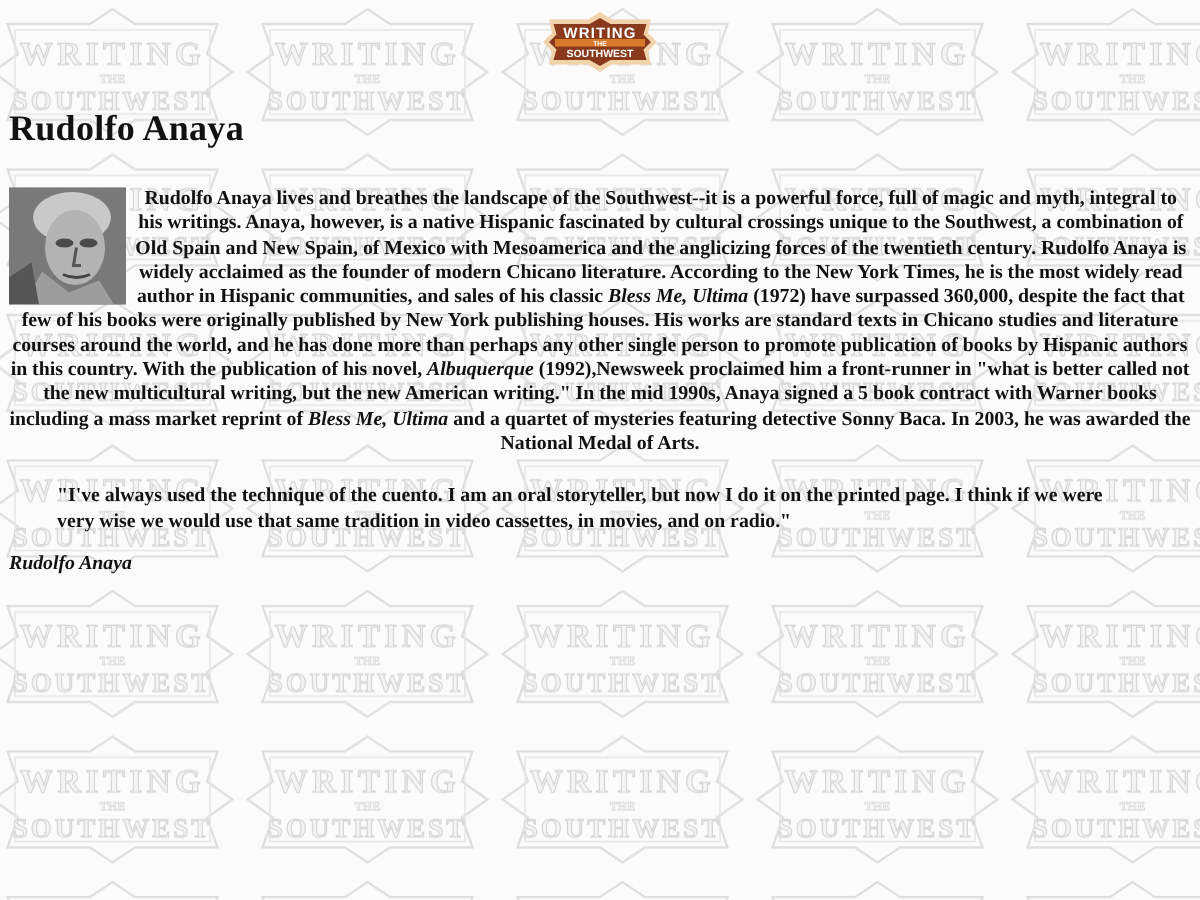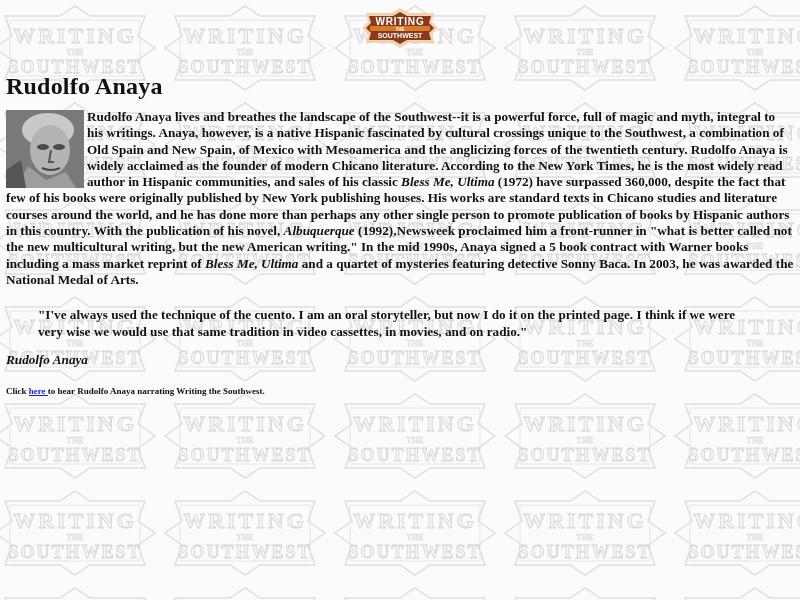--- a/index.html
+++ b/index.html
@@ -17,22 +17,22 @@
   .page { position:relative; z-index:1; padding:0 6px; }
   .logo-wrap { text-align:center; padding-top:8px; height:42px; }
   .logo {
     display:inline-block; width:76px; height:40px; position:relative;
   }
   h1 {
     font-size:24px; font-weight:bold; margin:22px 0 0 0; line-height:28px;
     letter-spacing:0.2px;
   }
   .bio {
-    margin-top:9px;
-    font-size:13.2px; font-weight:bold; line-height:16.3px;
+    margin-top:24px;
+    font-size:13.2px; font-weight:bold; line-height:16.3px;text-align:center;
   }
   .portrait {
     float:left; width:78px; height:78px; margin:1px 3px 0 0;
     background:#777; position:relative; overflow:hidden;
   }
   .quote {
     margin:19px 40px 0 32px;
     font-size:13.2px; font-weight:bold; line-height:16.3px;
   }
   .sig {
@@ -95,17 +95,14 @@
         <path d="M0 60 L15 50 L20 78 L0 78 Z" fill="#555"></path>
       </svg>
     </div>
     <span>Rudolfo Anaya lives and breathes the landscape of the Southwest--it is a powerful force, full of magic and myth, integral to his writings. Anaya, however, is a native Hispanic fascinated by cultural crossings unique to the Southwest, a combination of Old Spain and New Spain, of Mexico with Mesoamerica and the anglicizing forces of the twentieth century. Rudolfo Anaya is widely acclaimed as the founder of modern Chicano literature. According to the New York Times, he is the most widely read author in Hispanic communities, and sales of his classic </span><i>Bless Me, Ultima</i><span> (1972) have surpassed 360,000, despite the fact that few of his books were originally published by New York publishing houses. His works are standard texts in Chicano studies and literature courses around the world, and he has done more than perhaps any other single person to promote publication of books by Hispanic authors in this country. With the publication of his novel, </span><i>Albuquerque</i><span> (1992),Newsweek proclaimed him a front-runner in "what is better called not the new multicultural writing, but the new American writing." In the mid 1990s, Anaya signed a 5 book contract with Warner books including a mass market reprint of </span><i>Bless Me, Ultima</i><span> and a quartet of mysteries featuring detective Sonny Baca. In 2003, he was awarded the National Medal of Arts.</span>
   </div>
 
   <div class="quote">"I've always used the technique of the cuento. I am an oral storyteller, but now I do it on the printed page. I think if we were very wise we would use that same tradition in video cassettes, in movies, and on radio."</div>
 
   <div class="sig">Rudolfo Anaya</div>
 
-  <div class="listen">
-    <span>Click </span><a href="#">here </a><span>to hear Rudolfo Anaya narrating Writing the Southwest.</span>
-  </div>
 
 </div>
 
 </body></html>

